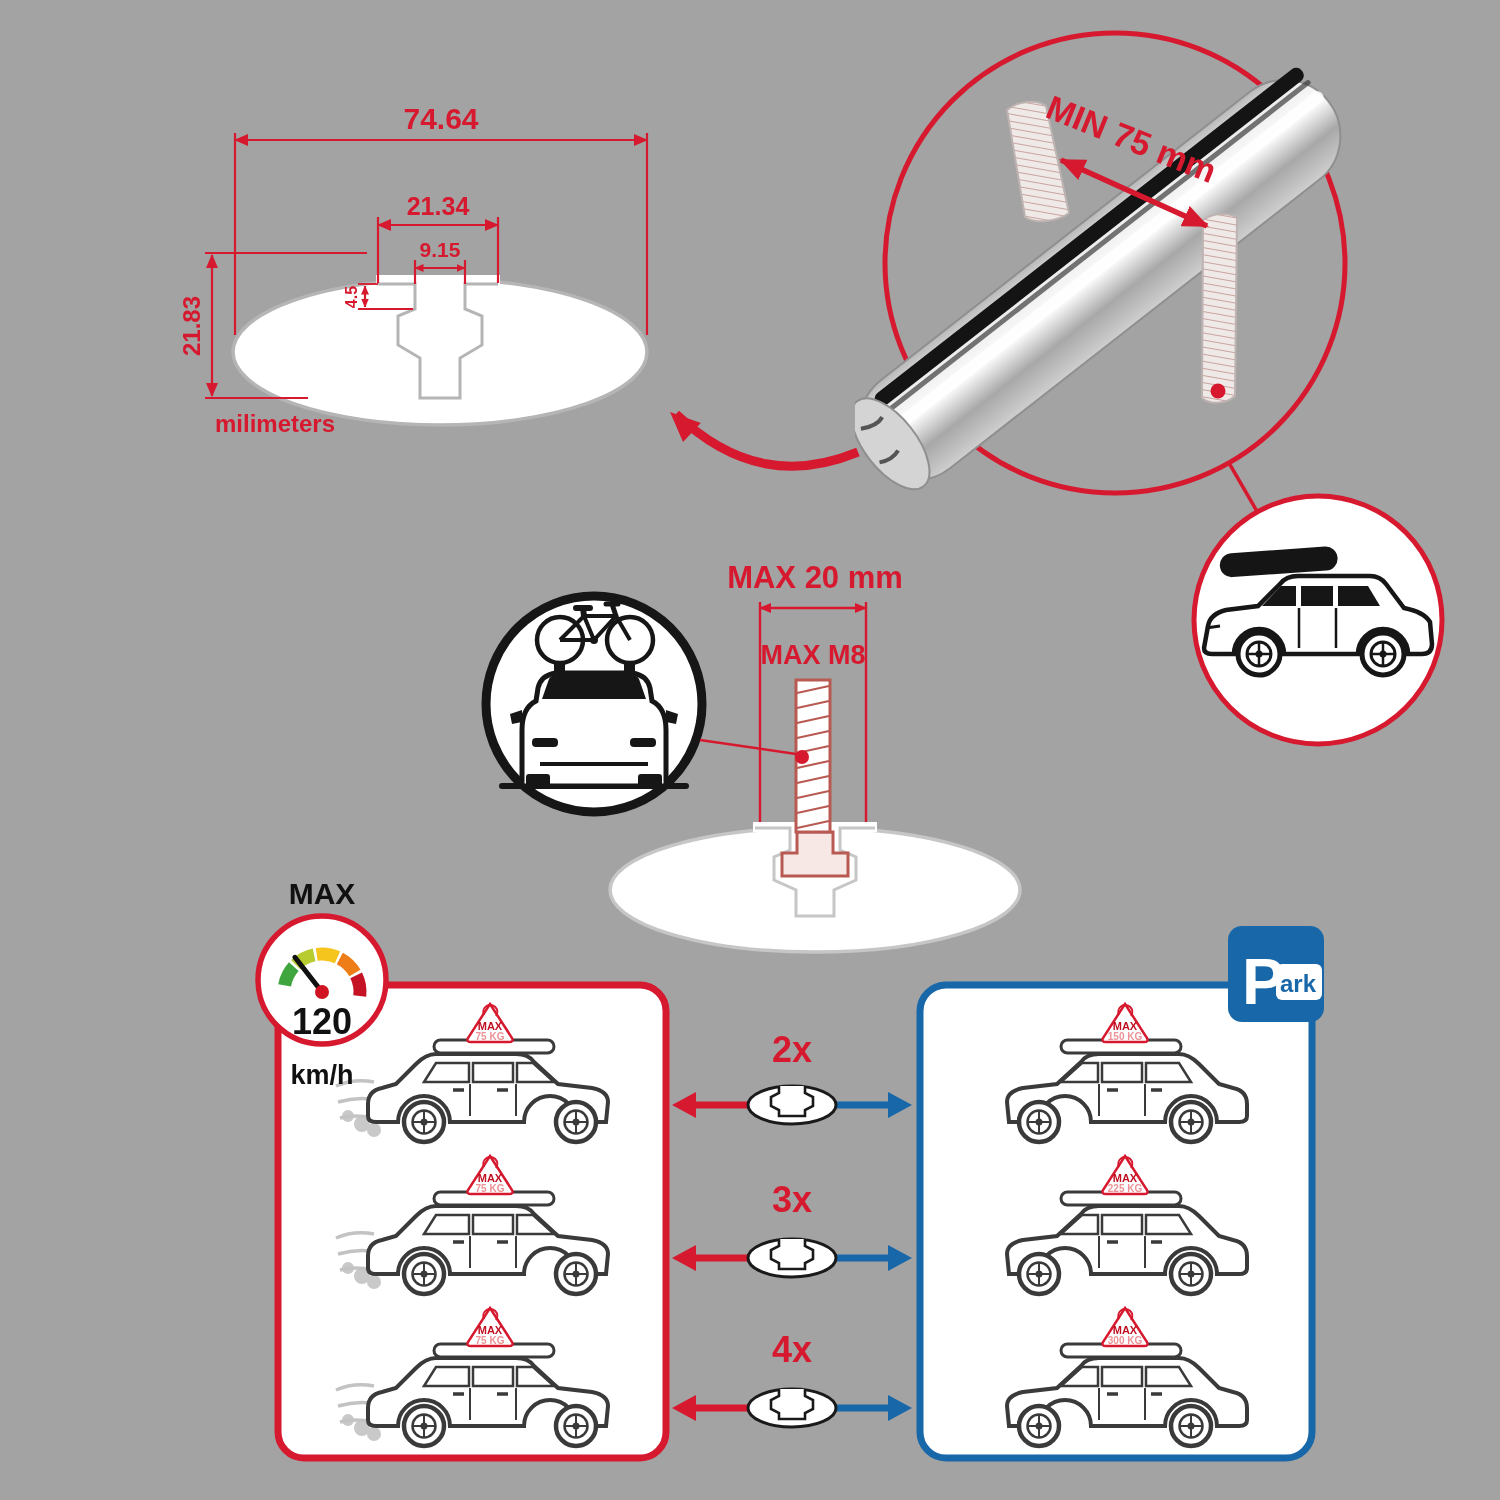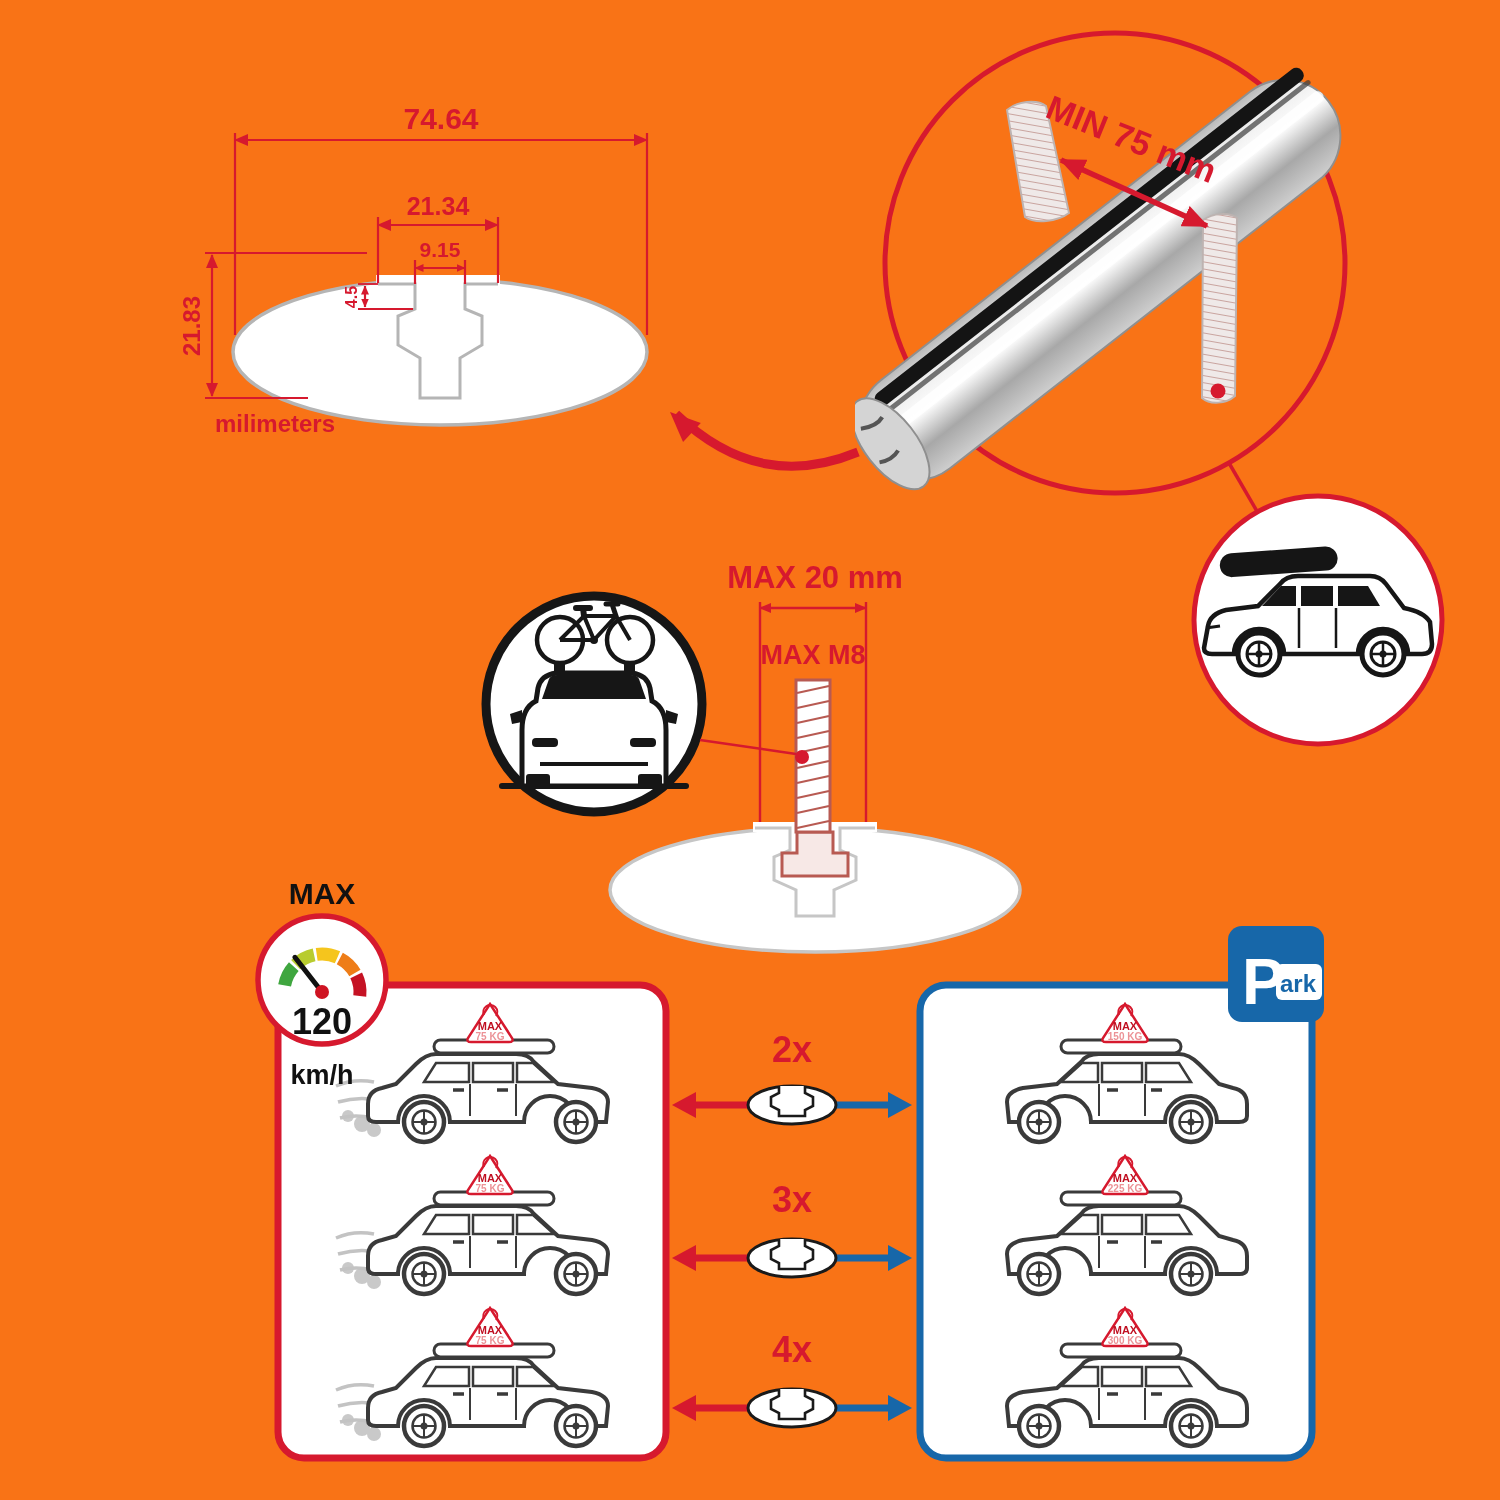--- a/index.html
+++ b/index.html
@@ -1,16 +1,16 @@
 <!DOCTYPE html>
 <html><head>
 <meta charset="utf-8">
 <style>
   html,body{margin:0;background:#fff}
-  #canvas{position:relative;width:1500px;height:1500px;background:#f97316;overflow:hidden}
+  #canvas{position:relative;width:1500px;height:1500px;background:#a3a3a3;overflow:hidden}
   #canvas > svg{position:absolute}
   .t{font-family:"Liberation Sans","DejaVu Sans",sans-serif;font-weight:700}
   text{text-anchor:middle}
   .ts{text-anchor:start}
 </style>
 </head>
 <body>
 
 <div id="canvas">
 

